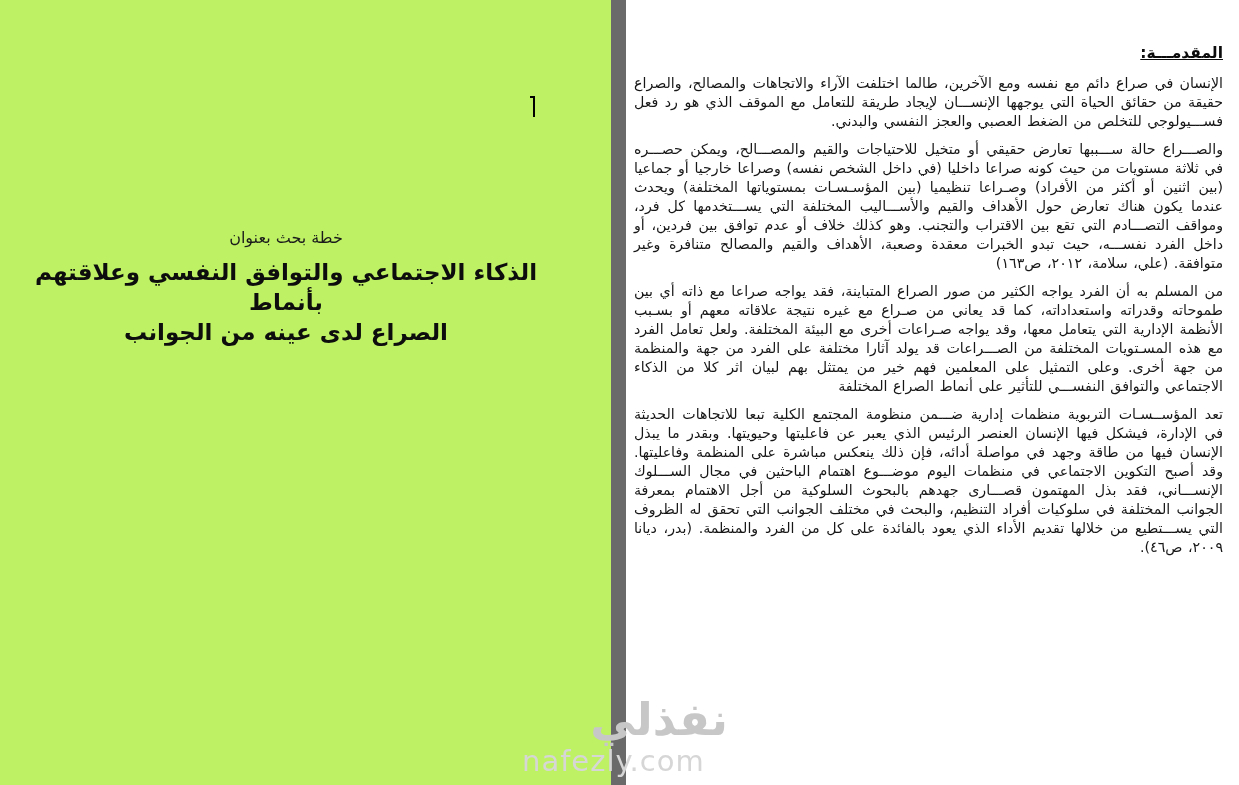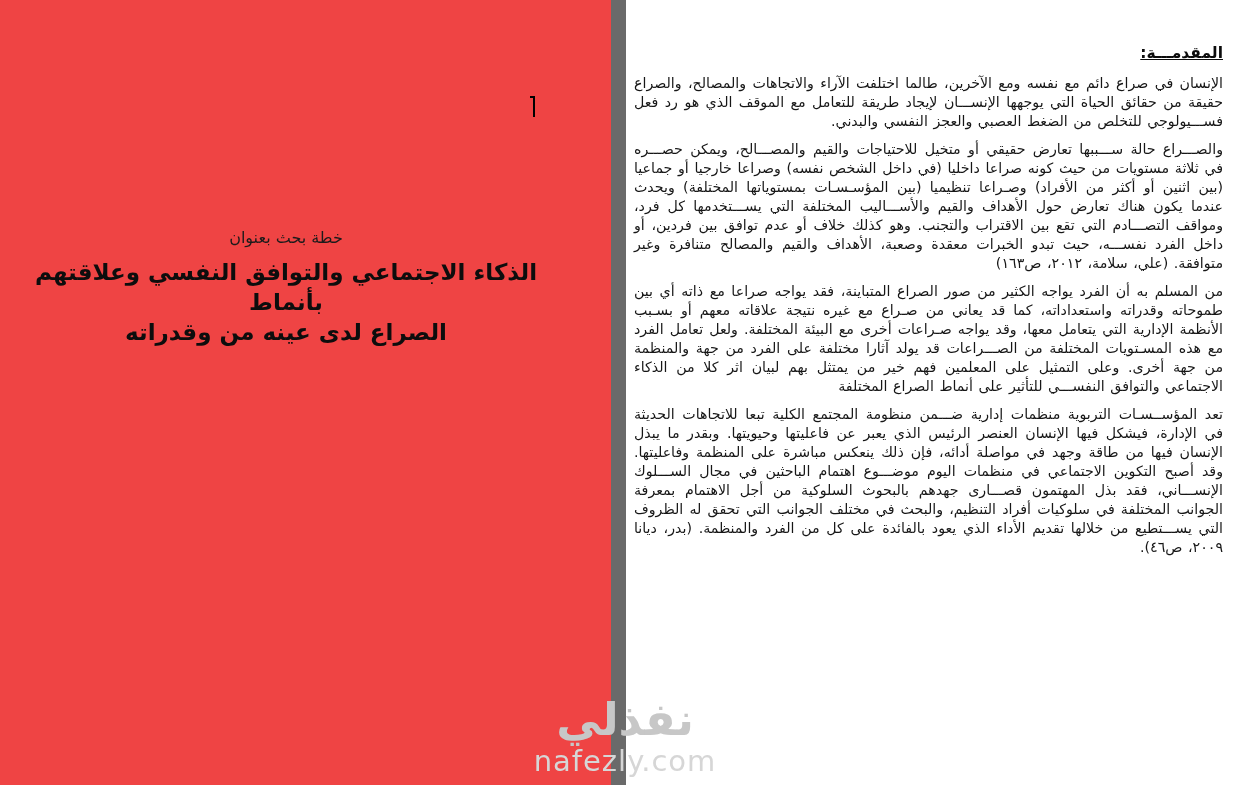--- a/index.html
+++ b/index.html
@@ -11,21 +11,21 @@
     background: #ffffff;
     overflow: hidden;
     font-family: "DejaVu Sans", sans-serif;
     color: #141414;
   }
   
   .page-left {
     position: absolute;
     left: 0; top: 0;
     width: 611px; height: 785px;
-    background: #ef4444;
+    background: #bef264;
   }
   .text-cursor {
     position: absolute;
     left: 533px; top: 96px;
     width: 2px; height: 21px;
     background: #000000;
   }
   .text-cursor::before {
     content: "";
     position: absolute;
@@ -85,21 +85,20 @@
     text-align-last: right;
     margin-bottom: 9px;
     color: #161616;
     word-spacing: 1px;
   }
   
   .watermark {
     position: absolute;
     left: 522px; top: 694px;
     width: 206px;
-    text-align: center;
     z-index: 2;
     direction: rtl;
     pointer-events: none;
   }
   .wm-logo {
     font-size: 45px;
     font-weight: 700;
     line-height: 52px;
     color: #c7c7c7;
   }
@@ -115,21 +114,21 @@
 </head>
 <body>
 
 <div class="canvas">
 
   <div class="page-left">
     <div class="text-cursor"></div>
     <div class="title-block">
       <div class="title-sub">خطة بحث بعنوان</div>
       <div class="title-main">الذكاء الاجتماعي والتوافق النفسي وعلاقتهم بأنماط</div>
-      <div class="title-main">الصراع لدى عينه من وقدراته</div>
+      <div class="title-main">الصراع لدى عينه من الجوانب</div>
     </div>
   </div>
 
   <div class="divider"></div>
 
   <div class="page-right">
     <span class="intro-heading">المقدمـــة:</span>
     <p>الإنسان في صراع دائم مع نفسه ومع الآخرين، طالما اختلفت الآراء والاتجاهات والمصالح، والصراع حقيقة من حقائق الحياة التي يوجهها الإنســـان لإيجاد طريقة للتعامل مع الموقف الذي هو رد فعل فســـيولوجي للتخلص من الضغط العصبي والعجز النفسي والبدني.</p>
     <p>والصـــراع حالة ســـببها تعارض حقيقي أو متخيل للاحتياجات والقيم والمصـــالح، ويمكن حصـــره في ثلاثة مستويات من حيث كونه صراعا داخليا (في داخل الشخص نفسه) وصراعا خارجيا أو جماعيا (بين اثنين أو أكثر من الأفراد) وصـراعا تنظيميا (بين المؤسـسـات بمستوياتها المختلفة) ويحدث عندما يكون هناك تعارض حول الأهداف والقيم والأســـاليب المختلفة التي يســـتخدمها كل فرد، ومواقف التصـــادم التي تقع بين الاقتراب والتجنب. وهو كذلك خلاف أو عدم توافق بين فردين، أو داخل الفرد نفســـه، حيث تبدو الخبرات معقدة وصعبة، الأهداف والقيم والمصالح متنافرة وغير متوافقة. (علي، سلامة، ٢٠١٢، ص١٦٣)</p>
     <p>من المسلم به أن الفرد يواجه الكثير من صور الصراع المتباينة، فقد يواجه صراعا مع ذاته أي بين طموحاته وقدراته واستعداداته، كما قد يعاني من صـراع مع غيره نتيجة علاقاته معهم أو بسـبب الأنظمة الإدارية التي يتعامل معها، وقد يواجه صـراعات أخرى مع البيئة المختلفة. ولعل تعامل الفرد مع هذه المسـتويات المختلفة من الصـــراعات قد يولد آثارا مختلفة على الفرد من جهة والمنظمة من جهة أخرى. وعلى التمثيل على المعلمين فهم خير من يمتثل بهم لبيان اثر كلا من الذكاء الاجتماعي والتوافق النفســـي للتأثير على أنماط الصراع المختلفة</p>

